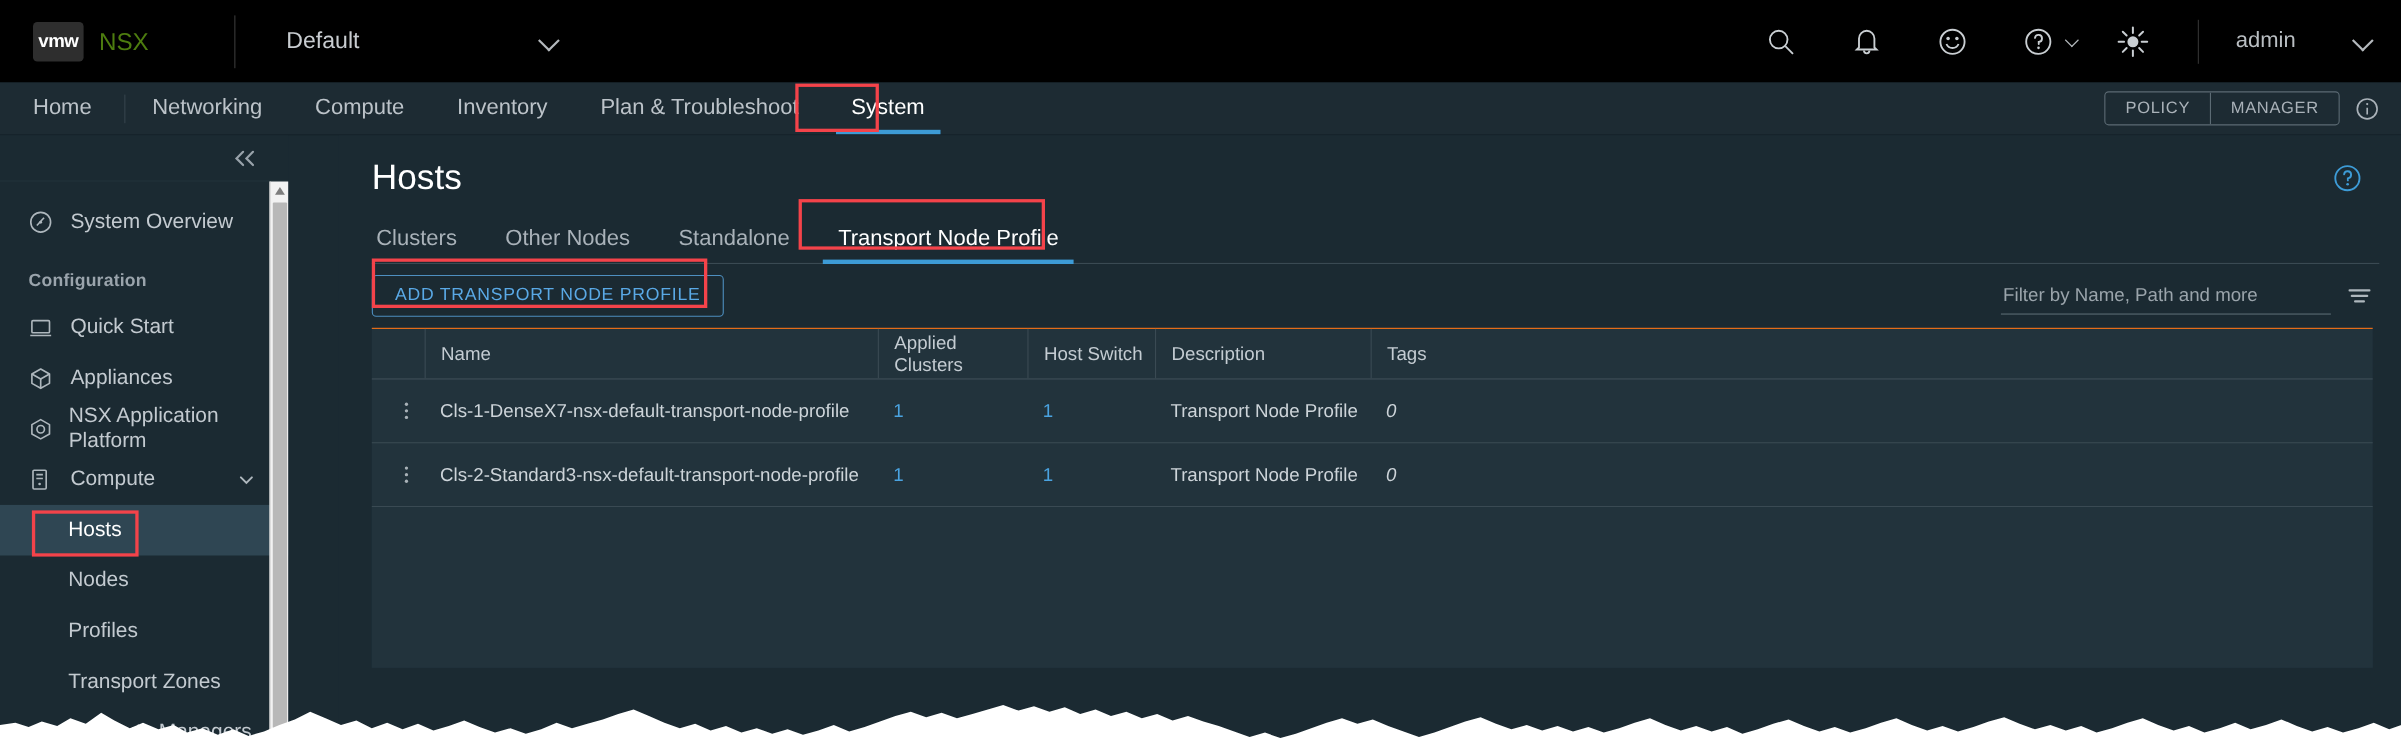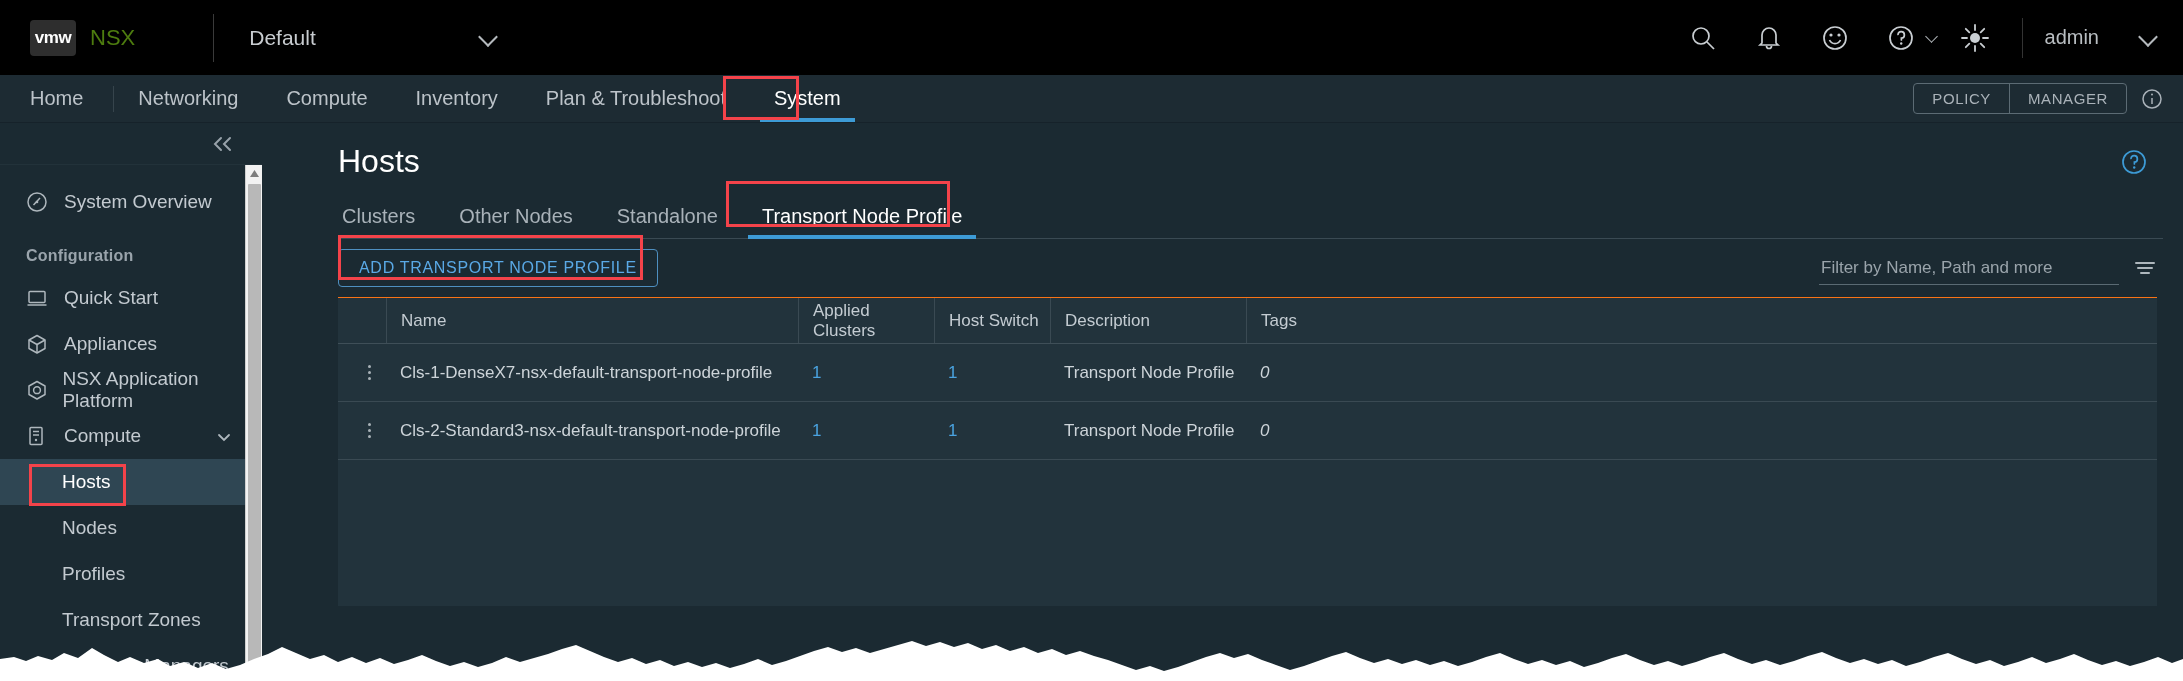--- a/index.html
+++ b/index.html
@@ -34,38 +34,38 @@
   }
   .product-name {
     margin-left: 14px;
     font-size: 22px; color: #4d7c0f; font-weight: 400;
   }
   .topbar-divider {
     width: 1px; height: 48px; background: #3a3a3a;
     margin-left: 78px;
   }
   .ws-select {
-    margin-left: 35px;
+    margin-left: 46px;
     width: 250px;
     display: flex; align-items: center; justify-content: space-between;
     cursor: pointer;
   }
   .ws-select .ws-label { font-size: 21px; color: #c8ccd0; }
   .chev-down {
     width: 20px; height: 20px; position: relative;
   }
   .chev-down::after {
     content: ""; position: absolute; left: 2px; top: 2px;
     width: 12px; height: 12px;
     border-right: 2px solid #b4b9bd; border-bottom: 2px solid #b4b9bd;
     transform: rotate(45deg);
   }
   .topbar-right {
     margin-left: auto; display: flex; align-items: center;
-    padding-right: 24px; gap: 4px;
+    padding-right: 24px; gap: 16px;
   }
   .ticon {
     width: 62px; height: 75px;
     display: flex; align-items: center; justify-content: center;
     cursor: pointer;
   }
   .ticon svg { display: block; }
   .help-wrap { display: flex; align-items: center; cursor: pointer; }
   .mini-chev {
     width: 14px; height: 14px; position: relative; margin-left: -6px;

